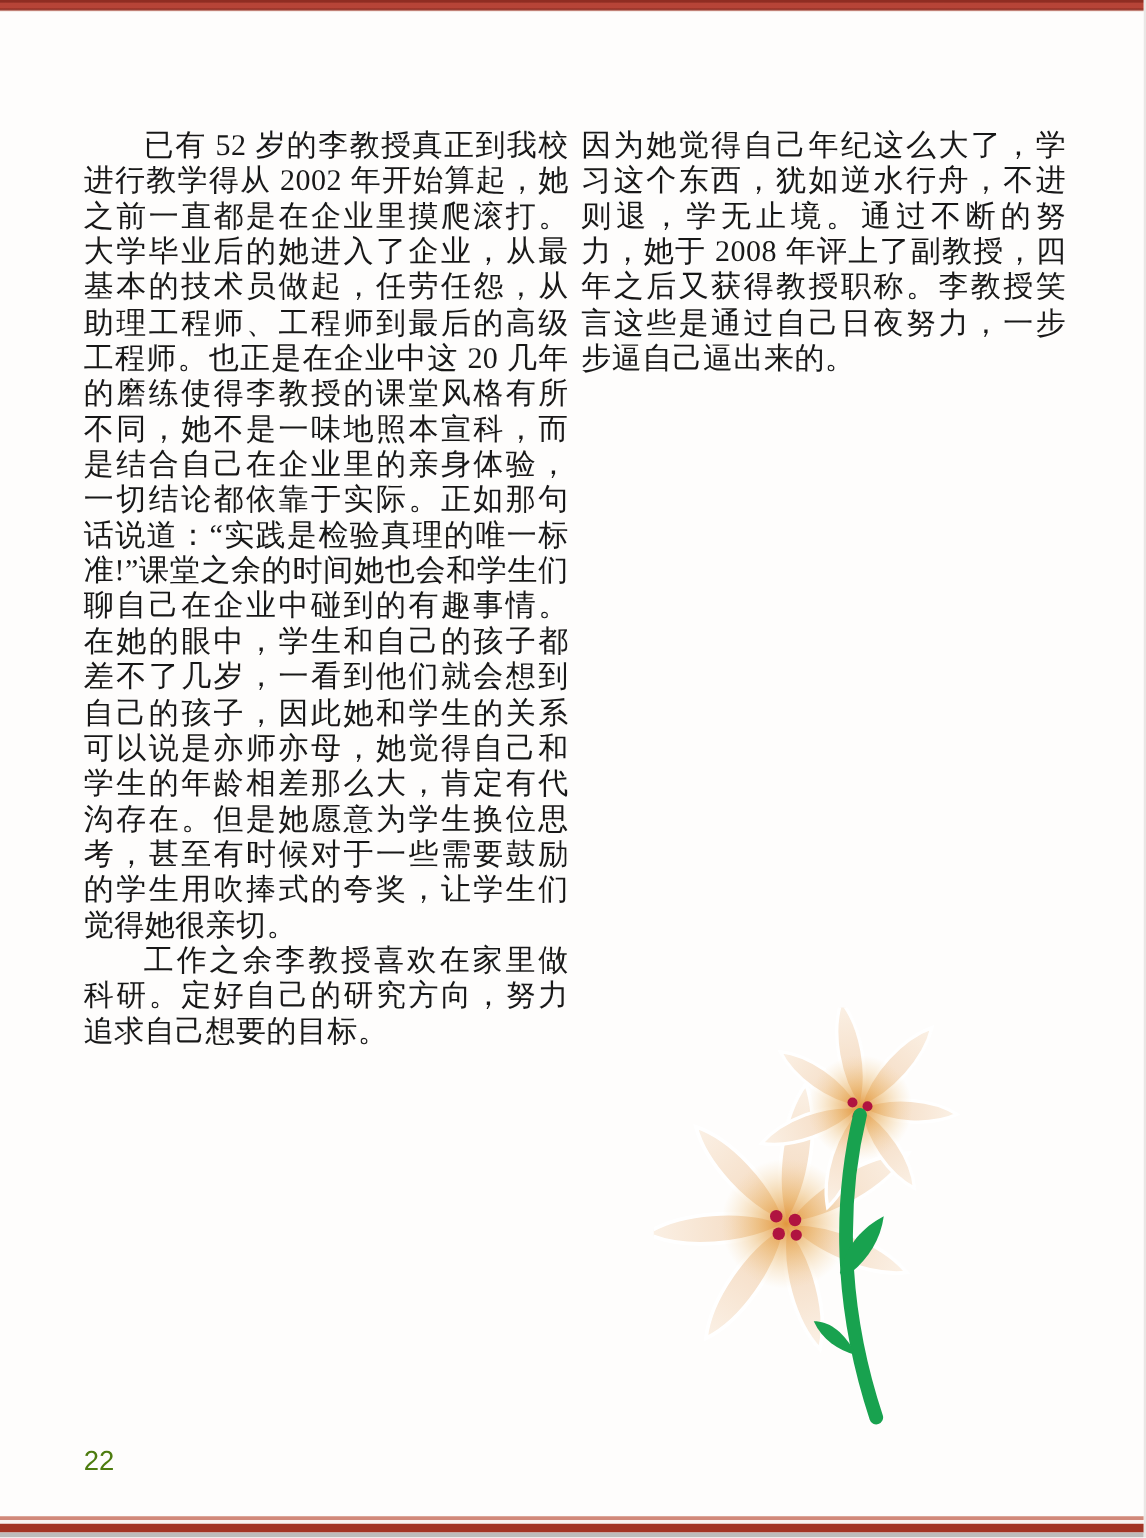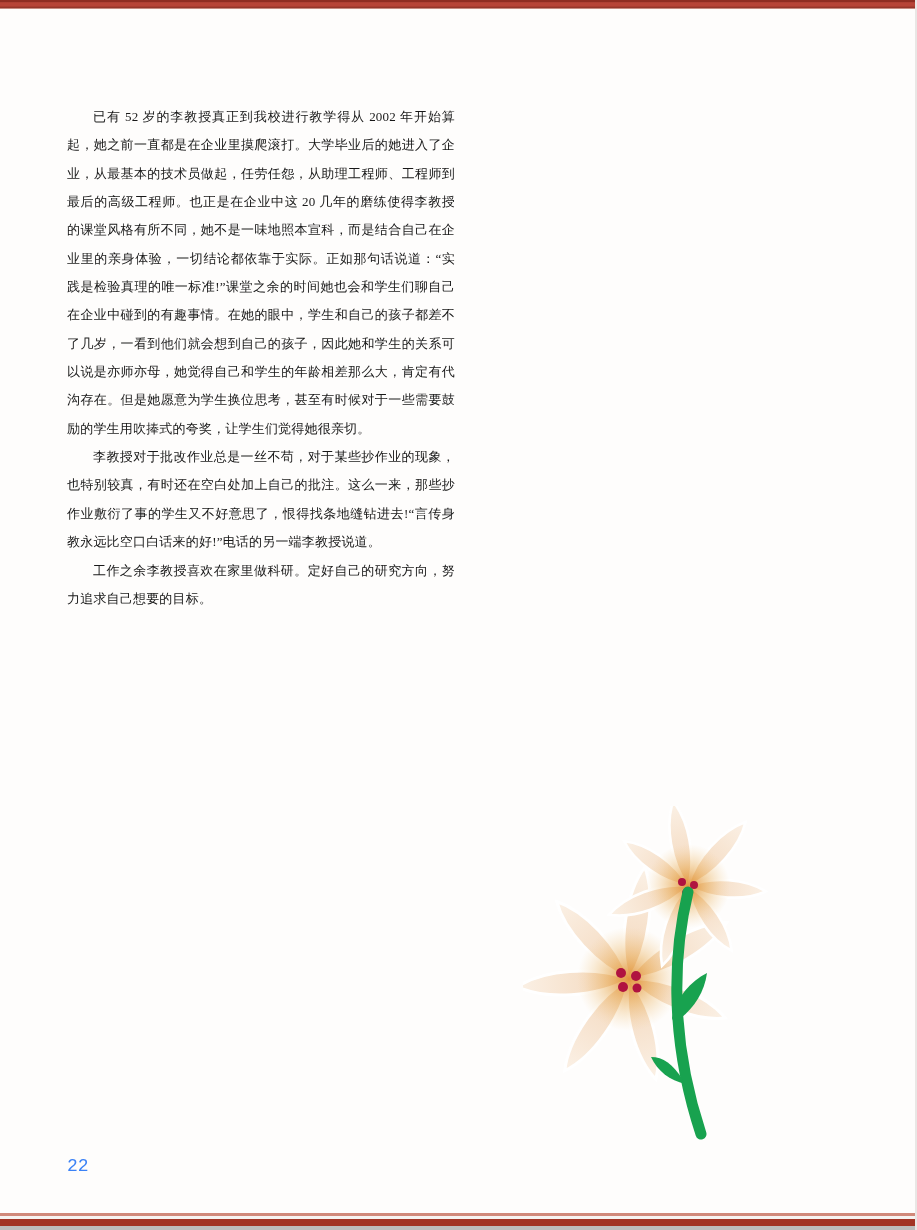--- a/index.html
+++ b/index.html
@@ -32,21 +32,21 @@
   
   .columns {
     position: absolute;
     top: 103px; left: 67px;
     width: 786px;
     display: flex;
     gap: 10px;
   }
   .col { width: 388px; }
   .col p {
-    font-size: 13px;
+    font-size: 24px;
     line-height: 28.35px;
     color: #181818;
     text-align: justify;
     text-justify: inter-ideograph;
     text-indent: 2em;
     letter-spacing: 0.015em;
     font-family: Liberation Serif, serif;
   }
   .col p.no-indent { text-indent: 0; }
 
@@ -65,37 +65,37 @@
   .flower-wrap {
     position: absolute;
     left: 523px; top: 806px;
     width: 310px; height: 350px;
   }
 
   
   .page-number {
     position: absolute;
     left: 67px; top: 1156px;
-    font-size: 18px;
-    color: #3b82f6;
-    font-family: Liberation Mono, monospace;
+    font-size: 22px;
+    color: #4d7c0f;
+    font-family: Liberation Sans, sans-serif;
   }
 </style>
 </head>
 <body>
 
 <div class="top-bar"></div>
 
 <div class="columns">
   <div class="col">
     <p>已有 52 岁的李教授真正到我校进行教学得从 2002 年开始算起，她之前一直都是在企业里摸爬滚打。大学毕业后的她进入了企业，从最基本的技术员做起，任劳任怨，从助理工程师、工程师到最后的高级工程师。也正是在企业中这 20 几年的磨练使得李教授的课堂风格有所不同，她不是一味地照本宣科，而是结合自己在企业里的亲身体验，一切结论都依靠于实际。正如那句话说道：“实践是检验真理的唯一标准!”课堂之余的时间她也会和学生们聊自己在企业中碰到的有趣事情。在她的眼中，学生和自己的孩子都差不了几岁，一看到他们就会想到自己的孩子，因此她和学生的关系可以说是亦师亦母，她觉得自己和学生的年龄相差那么大，肯定有代沟存在。但是她愿意为学生换位思考，甚至有时候对于一些需要鼓励的学生用吹捧式的夸奖，让学生们觉得她很亲切。</p>
-    <p>李教授对于批改作业总是一丝不苟，对于某些抄作业的现象，也特别较真，有时还在空白处加上自己的批注。这么一来，那些抄作业敷衍了事的学生又不好意思了，恨得找条地缝钻进去!“言传身教永远比空口白话来的好!”电话的另一端李教授说道。</p>
     <p>工作之余李教授喜欢在家里做科研。定好自己的研究方向，努力追求自己想要的目标。</p>
   </div>
   <div class="col">
+    <p class="no-indent">因为她觉得自己年纪这么大了，学习这个东西，犹如逆水行舟，不进则退，学无止境。通过不断的努力，她于 2008 年评上了副教授，四年之后又获得教授职称。李教授笑言这些是通过自己日夜努力，一步步逼自己逼出来的。</p>
   </div>
 </div>
 
 <div class="flower-wrap">
   <svg width="310" height="350" viewBox="0 0 310 350" xmlns="http://www.w3.org/2000/svg">
     <defs>
       <linearGradient id="petalGradB" x1="0" y1="1" x2="0" y2="0">
         <stop offset="0%" stop-color="#efc79d"></stop>
         <stop offset="40%" stop-color="#f6e0ca"></stop>
         <stop offset="100%" stop-color="#fbf1e6"></stop>

